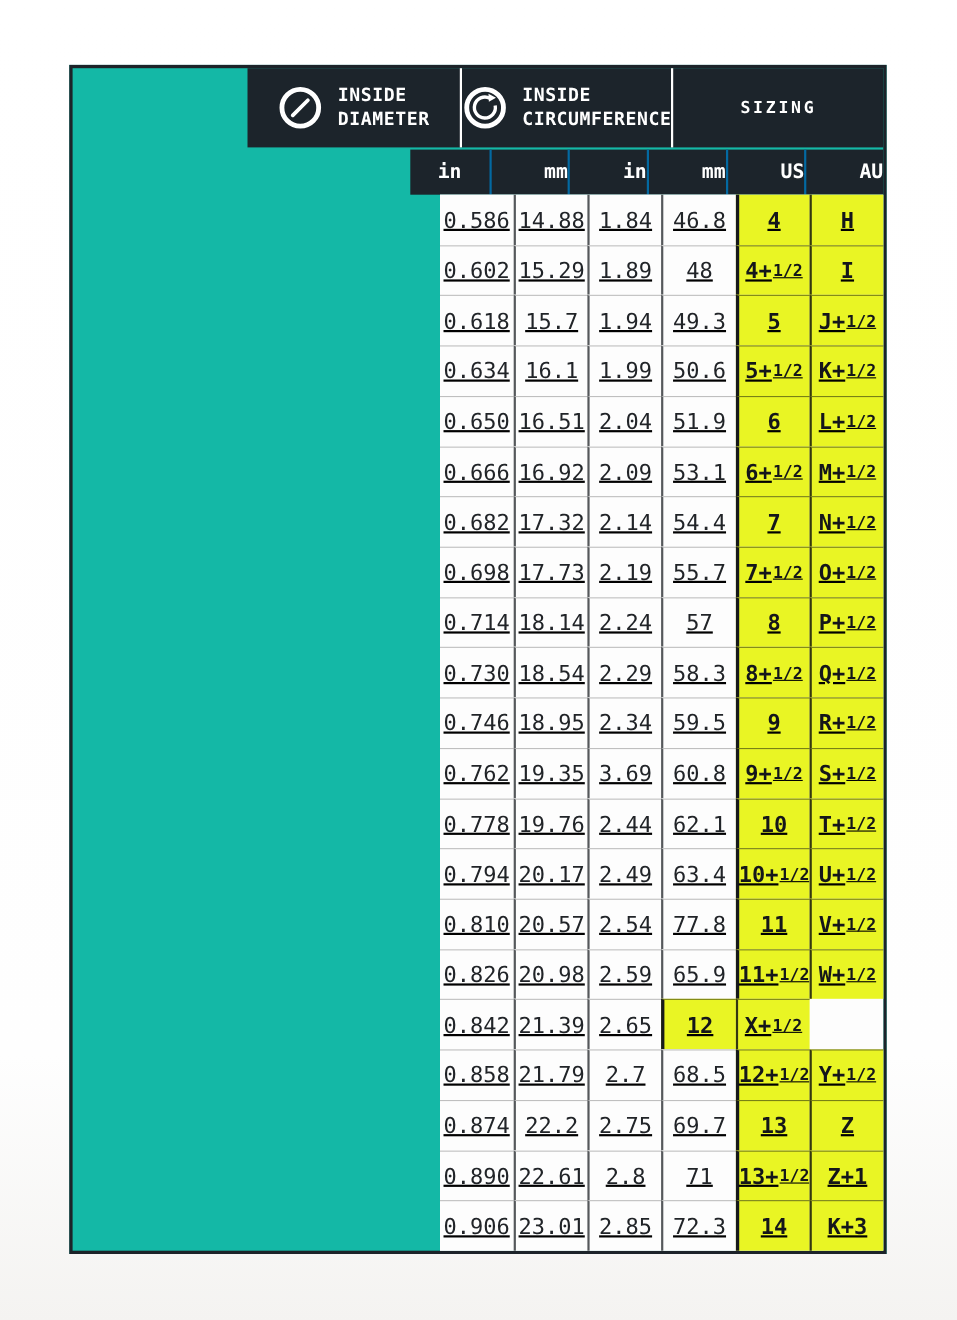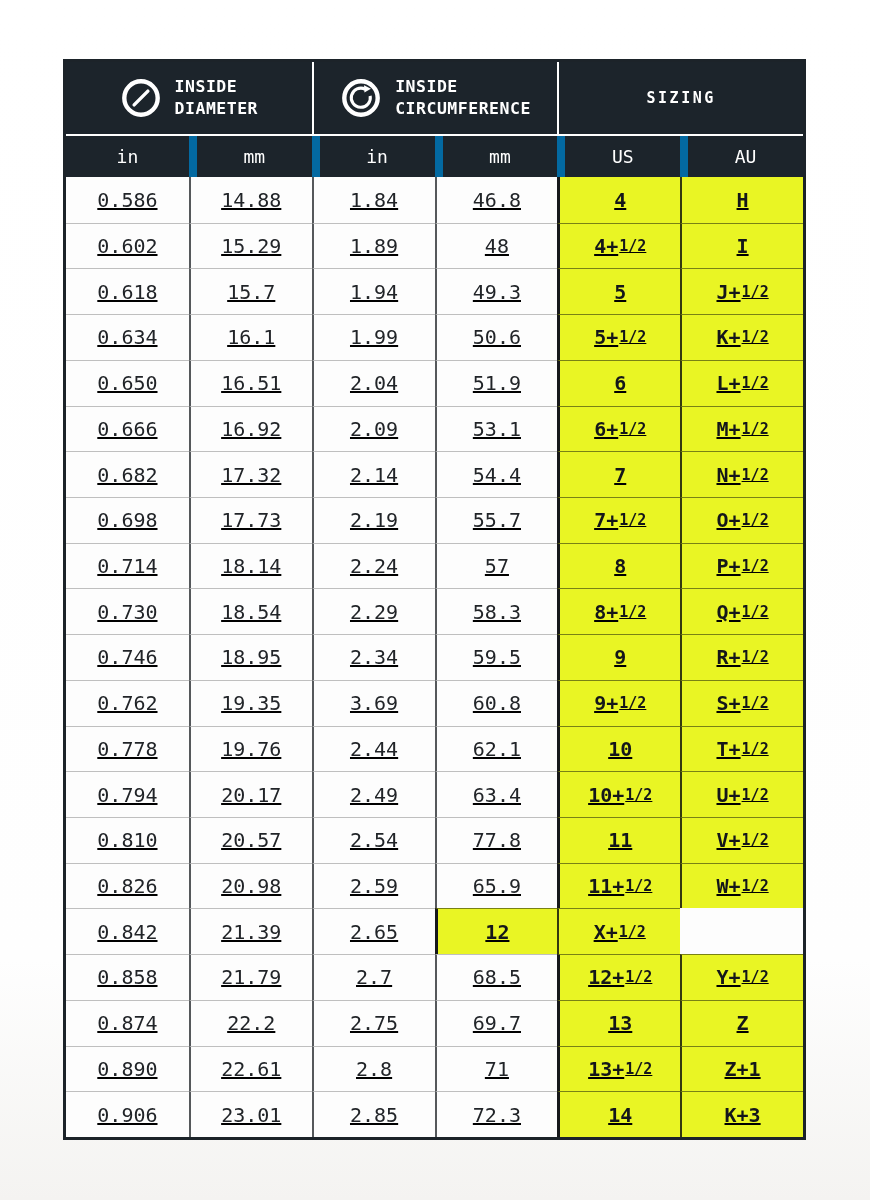--- a/index.html
+++ b/index.html
@@ -5,21 +5,21 @@
   html,body{margin:0;padding:0;}
   body{
     width:870px;height:1200px;
     background:linear-gradient(180deg,#ffffff 0%,#fefefe 80%,#f4f3f1 100%);
     font-family:"DejaVu Sans Mono",monospace;
     position:relative;overflow:hidden;
   }
   .sizing-table{
     position:absolute;left:63px;top:59px;width:743px;height:1081px;
     box-sizing:border-box;border:3px solid #1c2329;
-    display:flex;flex-direction:column;background:#14b8a6;
+    display:flex;flex-direction:column;background:#14b8a6;align-items:flex-end;
   }
   
   .header-top{
     height:72px;flex:0 0 72px;background:#1c242b;color:#ffffff;
     display:grid;grid-template-columns:1fr 1fr 1fr;
   }
   .hgroup{display:flex;align-items:center;justify-content:center;gap:13px;}
   .hgroup.sep{border-left:2px solid #ffffff;}
   .hicon{width:42px;height:42px;flex:0 0 42px;display:block;}
   .hlabel{
@@ -27,23 +27,23 @@
     line-height:1.35;text-align:left;white-space:pre-line;
   }
   .hlabel.single{font-size:15px;letter-spacing:2.5px;text-align:center;}
   .header-divider{height:2px;flex:0 0 2px;background:#ffffff;}
   .header-sub{
     height:41px;flex:0 0 41px;background:#1c242b;color:#ffffff;
     display:grid;grid-template-columns:repeat(6,1fr);
   }
   .shcell{
     display:flex;align-items:center;justify-content:center;
-    font-size:18px;font-weight:normal;
-  }
-  .shcell + .shcell{border-left:8px solid #0369a1;}
+    font-size:18px;font-weight:bold;
+  }
+  .shcell + .shcell{border-left:2px solid #0369a1;padding-left:48px;}
   
   .tbody{
     flex:1;display:grid;grid-template-rows:repeat(21,1fr);
     background:#fdfdfd;
   }
   .row{display:grid;grid-template-columns:repeat(6,1fr);text-decoration:underline;}
   .cell{
     display:flex;align-items:center;justify-content:center;
     font-size:20px;color:#212428;background:#fdfdfd;
   }

